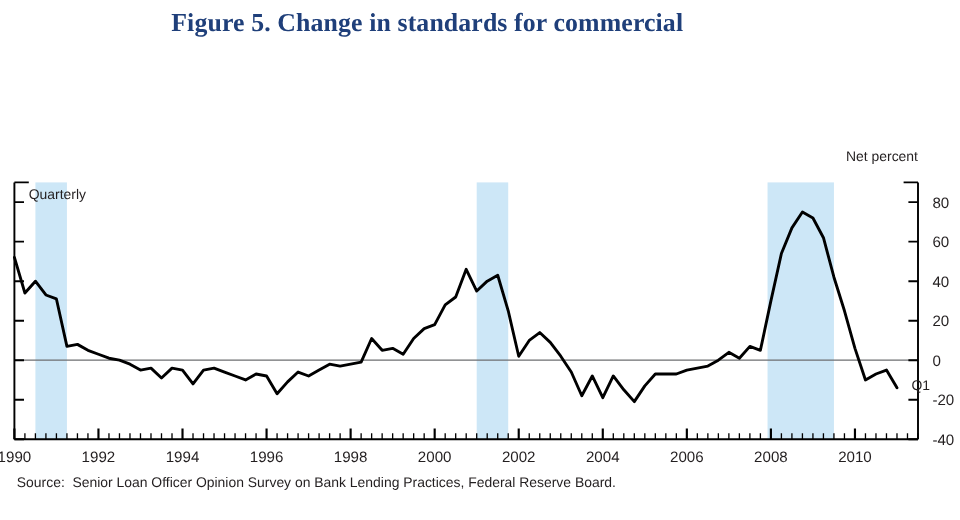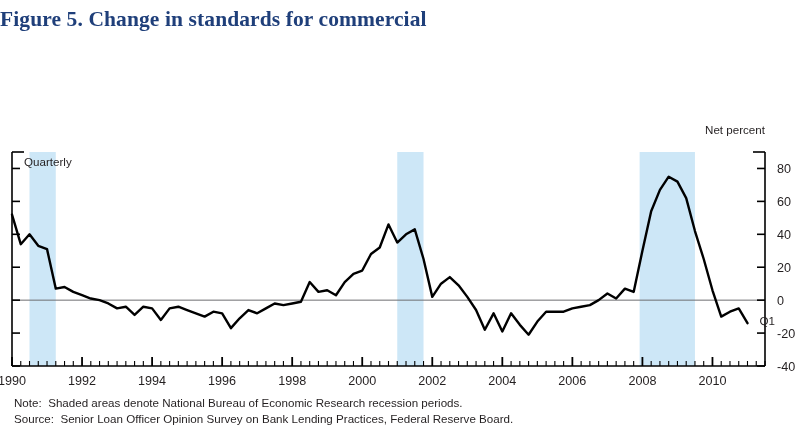--- a/index.html
+++ b/index.html
@@ -15,20 +15,21 @@
     position: relative;
     overflow: hidden;
   }
 
   
   .title-block {
     position: absolute;
     left: 0;
     top: 6px;
     width: 712px;
+    text-align: center;
   }
   .fig-title {
     font-family: "Liberation Serif", serif;
     font-weight: bold;
     font-size: 21.5px;
     color: #1f3f7a;
     line-height: 27px;
     letter-spacing: 0.1px;
   }
   .fig-subtitle {
@@ -233,15 +234,14 @@
     <g id="series-group">
         <polyline points="12.00,102.55 20.76,132.18 29.51,122.31 38.27,133.83 47.02,137.12 55.78,176.63 64.53,174.98 73.29,179.92 82.05,183.22 90.80,186.51 99.56,188.15 108.31,191.45 117.07,196.38 125.83,194.74 134.58,202.97 143.34,194.74 152.09,196.38 160.85,207.91 169.60,196.38 178.36,194.74 187.12,198.03 195.87,201.32 204.63,204.62 213.38,199.68 222.14,201.32 230.90,216.14 239.65,206.26 248.41,198.03 257.16,201.32 265.92,196.38 274.67,191.45 283.43,193.09 292.19,191.45 300.94,189.80 309.70,170.05 318.45,179.92 327.21,178.28 335.97,183.22 344.72,170.05 353.48,161.82 362.23,158.52 370.99,142.06 379.74,135.48 388.50,112.43 397.26,130.54 406.01,122.31 414.77,117.37 423.52,147.00 432.28,184.86 441.03,171.69 449.79,165.11 458.55,173.34 467.30,184.86 476.06,198.03 484.81,217.78 493.57,201.32 502.33,219.43 511.08,201.32 519.84,212.85 528.59,222.72 537.35,209.55 546.10,199.68 554.86,199.68 563.62,199.68 572.37,196.38 581.13,194.74 589.88,193.09 598.64,188.15 607.40,181.57 616.15,186.51 624.91,176.63 633.66,179.92 642.42,138.77 651.17,99.26 659.93,77.86 668.69,64.69 677.44,69.63 686.20,86.09 694.95,119.02 703.71,147.00 712.47,178.28 721.22,204.62 729.98,199.68 738.73,196.38 747.49,211.20" fill="none" stroke="#000000" stroke-width="2.4" stroke-linejoin="round" stroke-linecap="round"></polyline>
       </g>
     <text id="unit-label" class="axis-note" x="735" y="22" text-anchor="middle">Net percent</text>
     <text id="freq-label" class="axis-note" x="24" y="54">Quarterly</text>
     <text id="last-label" class="series-label" x="759.4883720930233" y="213.2">Q1</text>
   </svg>
 </div>
 
 <div class="footer">
-  <div class="footer-line">Note:  Shaded areas denote National Bureau of Economic Research recession periods.</div>
   <div class="footer-line">Source:  Senior Loan Officer Opinion Survey on Bank Lending Practices, Federal Reserve Board.</div>
 </div>
 
 </body></html>

